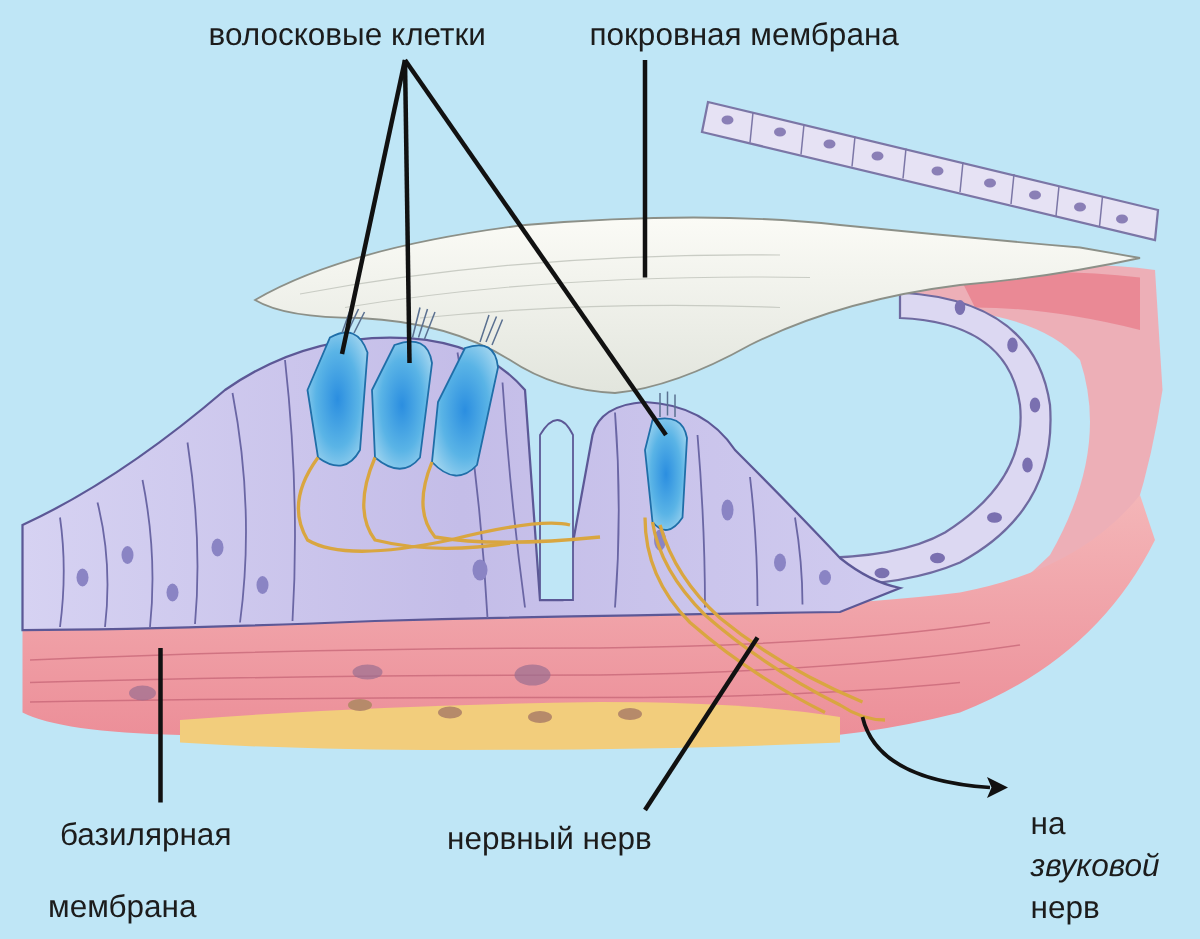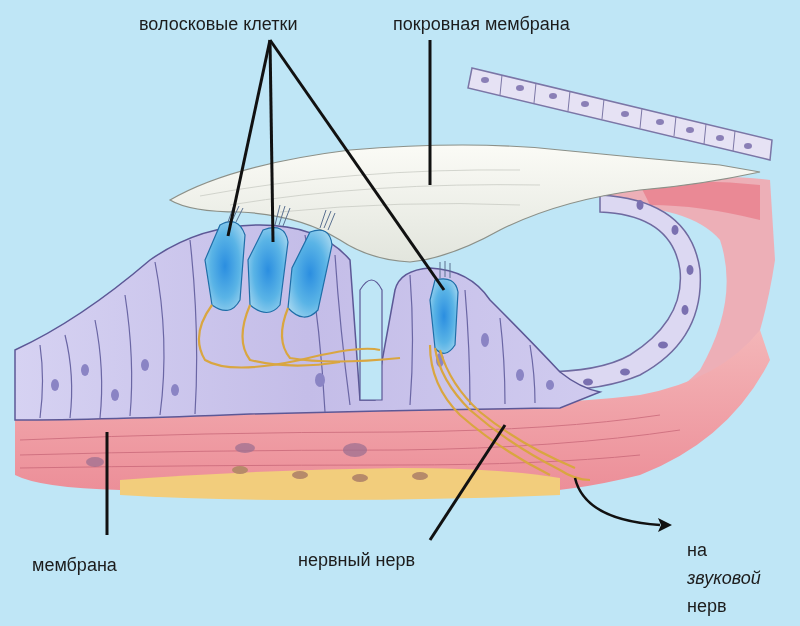--- a/index.html
+++ b/index.html
@@ -6,21 +6,21 @@
   body {
     width: 800px; height: 626px; overflow: hidden;
     background: #bfe6f6;
     font-family: "Liberation Sans", sans-serif;
     position: relative;
   }
   #diagram { position: absolute; left: 0; top: 0; width: 800px; height: 626px; }
   .label {
     position: absolute;
     color: #1c1c1c;
-    font-size: 18px;
+    font-size: 21px;
     line-height: 24px;
     white-space: nowrap;
   }
   .label.block { white-space: normal; }
   .label span { display: block; margin-left: 19px; }
 </style>
 </head>
 <body>
 
 <svg id="diagram" viewBox="0 0 800 626" xmlns="http://www.w3.org/2000/svg">
@@ -206,21 +206,22 @@
     <line x1="430" y1="540" x2="505" y2="425"></line>
     <path d="M575 478 Q585 520 660 525" stroke-width="2.5"></path>
   </g>
   <polygon points="672,525 658,518 661,525 658,532" fill="#111"></polygon>
 </svg>
 
 <div class="label" style="left:139px; top:12px;">волосковые клетки</div>
 <div class="label" style="left:393px; top:12px;">покровная мембрана</div>
 
 <div class="label block" style="left:38px; top:545px;">
-  <span style="margin-left:-6px; margin-top:8px;">мембрана</span>
+  <span style="margin-left:2px;">базилярная</span>
+  <span style="margin-left:-6px; margin-top:24px;">мембрана</span>
 </div>
 
 <div class="label" style="left:298px; top:548px;">нервный нерв</div>
 
 <div class="label block" style="left:668px; top:538px;">
   <span>на</span>
   <span style="margin-top:4px;font-style:italic;">звуковой</span>
   <span style="margin-top:4px;">нерв</span>
 </div>
 

